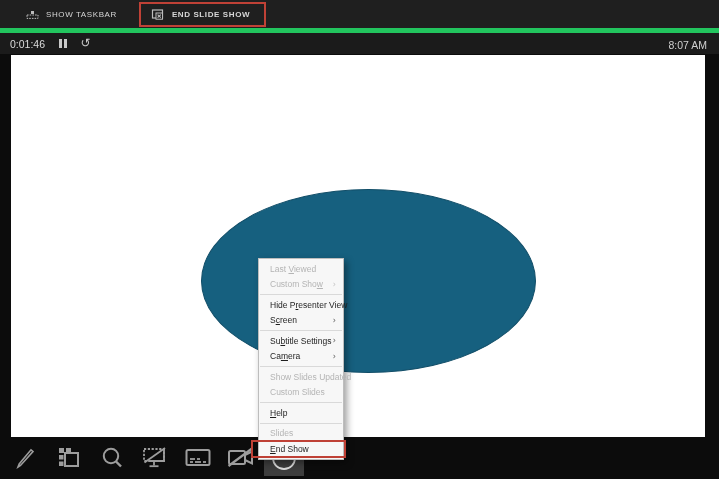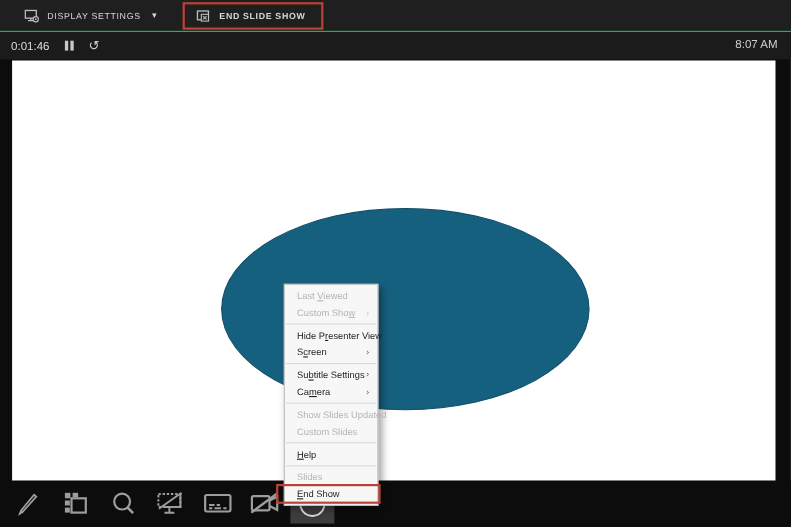--- a/index.html
+++ b/index.html
@@ -28,21 +28,21 @@
   #btn-end-slideshow {
     margin-left:14px;
     border:2px solid var(--red);
     padding:0 14px 0 10px; height:25px;font-weight:bold;
   }
   .caret { font-size:7px; margin-left:2px; color:#d6d6d6; }
 
   
   .statusbar {
     position:absolute; left:0; top:28px; width:719px; height:26px;
-    background:#1b1b1b; border-top:1px solid #22c55e;
+    background:#1b1b1b; border-top:5px solid #22c55e;
     display:flex; align-items:center;
   }
   .timer { color:#dcdcdc; font-size:10.5px; margin-left:10px; }
   .timer-controls { display:flex; align-items:center; gap:14px; margin-left:14px; }
   .pause-ic { display:flex; gap:2.5px; }
   .pause-ic i { display:block; width:2.5px; height:9px; background:#c9c9c9; }
   .restart-ic { color:#c9c9c9; font-size:12px; line-height:1; transform:translateY(-1px); }
   .clock { position:absolute; right:12px; top:6px; color:#cfcfcf; font-size:10.5px; }
 
   
@@ -93,34 +93,30 @@
   .tool-btn:first-child { margin-left:6px; }
   .tool-btn svg { display:block; }
   .tool-btn.active { background:#3d3d3d; }
 
   :root { --red:#bf4136; --icg:#9d9d9d; }
 </style>
 </head>
 <body>
 
 <div class="topbar">
-
-  <div class="topbar-btn" id="btn-display-settings">
+  <div class="topbar-btn" id="btn-show-taskbar">
     <span class="ticon">
-      <svg width="14" height="13" viewBox="0 0 14 13">
-        <rect x="1" y="1.5" width="10" height="7" fill="none" stroke="#bdbdbd" stroke-width="1.2"></rect>
-        <line x1="6" y1="8.5" x2="6" y2="10.5" stroke="#bdbdbd" stroke-width="1.2"></line>
-        <line x1="3.5" y1="10.8" x2="8.5" y2="10.8" stroke="#bdbdbd" stroke-width="1.2"></line>
-        <circle cx="10.5" cy="9.5" r="2.4" fill="#1f1f1f" stroke="#bdbdbd" stroke-width="1"></circle>
-        <circle cx="10.5" cy="9.5" r="0.8" fill="#bdbdbd"></circle>
+      <svg width="13" height="12" viewBox="0 0 13 12">
+        <rect x="1" y="7" width="11" height="3.4" fill="none" stroke="#bdbdbd" stroke-width="1" stroke-dasharray="1.6 1.1"></rect>
+        <rect x="5" y="3" width="3" height="3" fill="#bdbdbd"></rect>
       </svg>
     </span>
-    <span>DISPLAY SETTINGS</span>
-    <span class="caret">▼</span>
-  </div>
+    <span>SHOW TASKBAR</span>
+  </div>
+
 
   <div class="topbar-btn" id="btn-end-slideshow">
     <span class="ticon">
       <svg width="14" height="13" viewBox="0 0 14 13">
         <rect x="1.5" y="2" width="10" height="8" fill="none" stroke="#bdbdbd" stroke-width="1.2"></rect>
         <rect x="5" y="5" width="6.5" height="6.2" fill="#1f1f1f" stroke="#bdbdbd" stroke-width="1"></rect>
         <line x1="6.6" y1="6.7" x2="9.8" y2="9.6" stroke="#bdbdbd" stroke-width="1.1"></line>
         <line x1="9.8" y1="6.7" x2="6.6" y2="9.6" stroke="#bdbdbd" stroke-width="1.1"></line>
       </svg>
     </span>

